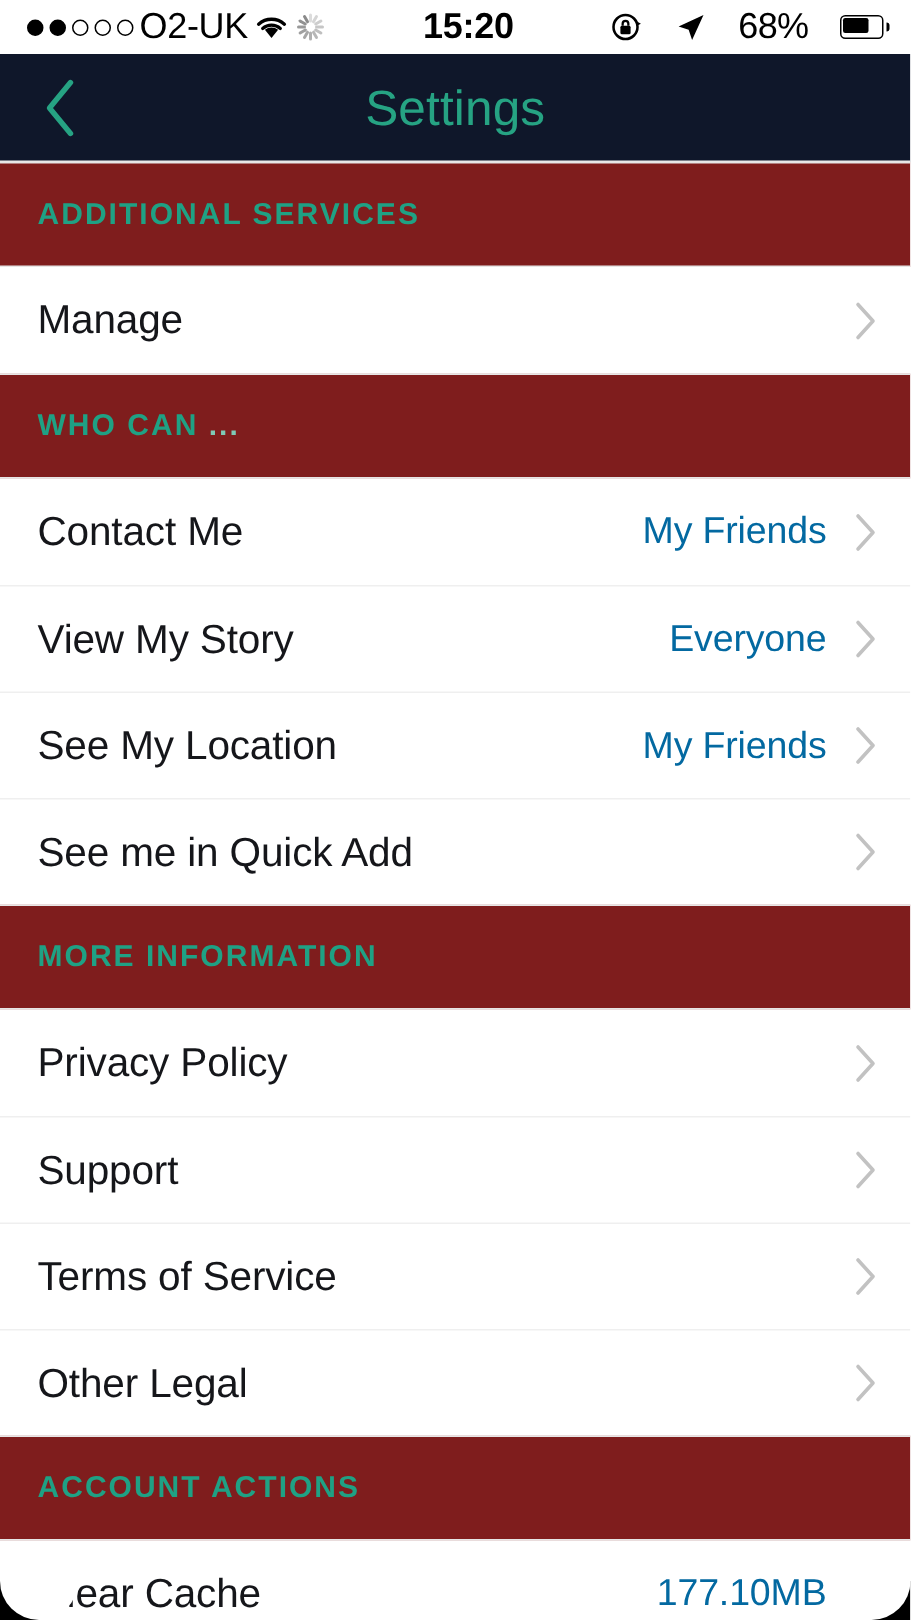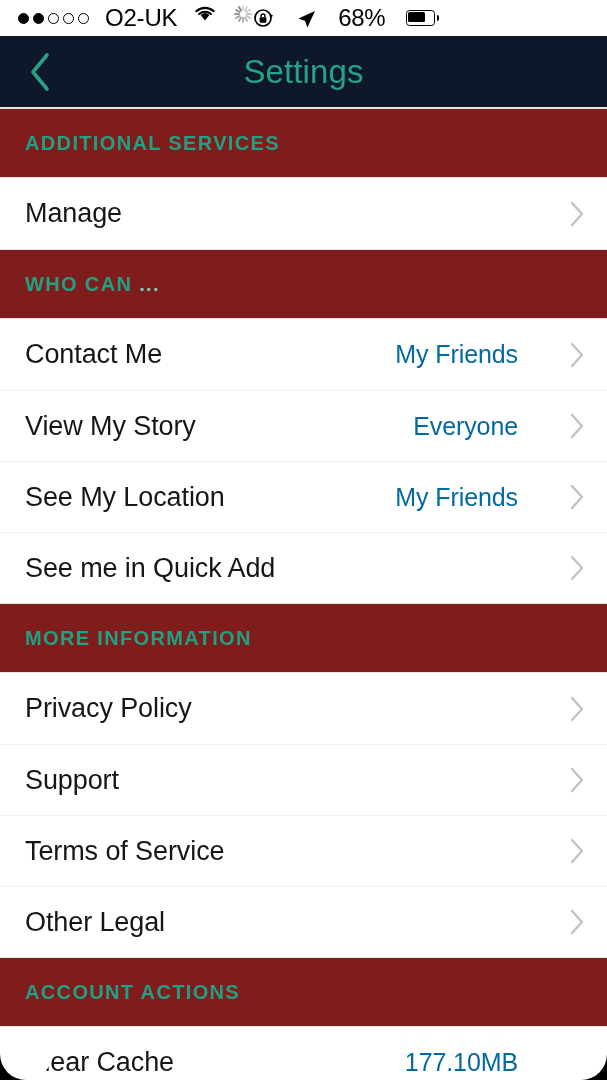--- a/index.html
+++ b/index.html
@@ -21,21 +21,21 @@
   .statusbar {
     height:36px;
     display:flex;
     align-items:center;
     padding:0 14px 0 18px;
     background:#ffffff;
     font-size:24px;
     color:#000000;
     letter-spacing:0.1px;
   }
-  .sb-left { display:flex; gap:16px; flex:0 0 auto; }
+  .sb-left { display:flex; align-items:center; gap:4px; flex:0 0 auto; }
   .sb-center { flex:1 1 auto; display:flex; justify-content:center; align-items:center; }
   .sb-right { display:flex; align-items:center; gap:21px; flex:0 0 auto; }
 
   .dots { display:flex; align-items:center; gap:4px; }
   .dot { width:11px; height:11px; border-radius:50%; border:1.7px solid #000; }
   .dot.filled { background:#000; }
 
   .carrier { font-size:24px; font-weight:400; letter-spacing:-0.2px; color:#000; }
 
   .wifi { position:relative; width:24px; height:18px; }
@@ -111,21 +111,20 @@
   }
   .section-header .sh-text .muted { color:#7fc9b6; }
 
   .row {
     position:relative;
     background:#ffffff;
     height:71px;
     display:flex; align-items:center;
     padding:0 22px 0 25px;
     cursor:pointer;
-    gap:33px;
   }
   .row + .row { border-top:1px solid #efefef; }
 
   .row-label {
     font-size:27px;
     font-weight:400;
     color:#15161a;
     letter-spacing:-0.1px;
     flex:1 1 auto;
     white-space:nowrap;
@@ -191,20 +190,23 @@
           <i style="transform: rotate(150deg); opacity: 0.62;"></i>
           <i style="transform: rotate(180deg); opacity: 0.68;"></i>
           <i style="transform: rotate(210deg); opacity: 0.75;"></i>
           <i style="transform: rotate(240deg); opacity: 0.81;"></i>
           <i style="transform: rotate(270deg); opacity: 0.87;"></i>
           <i style="transform: rotate(300deg); opacity: 0.94;"></i>
           <i style="transform: rotate(330deg); opacity: 1;"></i>
         </span>
     </div>
 
+    <div class="sb-center">
+      <span class="clock">15:20</span>
+    </div>
 
     <div class="sb-right">
       <span class="rotlock">
         <svg width="22" height="22" viewBox="0 0 22 22">
           <circle cx="10" cy="11" r="8" stroke="#000" stroke-width="1.7" fill="none"></circle>
           <rect x="6.6" y="10.2" width="6.8" height="5.6" rx="1" fill="#000"></rect>
           <path d="M8.1 10.2 v-1.4 a1.9 1.9 0 0 1 3.8 0 v1.4" stroke="#000" stroke-width="1.5" fill="none"></path>
           <path d="M17.3 7.2 l3 1.6 -3 1.6 z" fill="#000"></path>
         </svg>
       </span>

